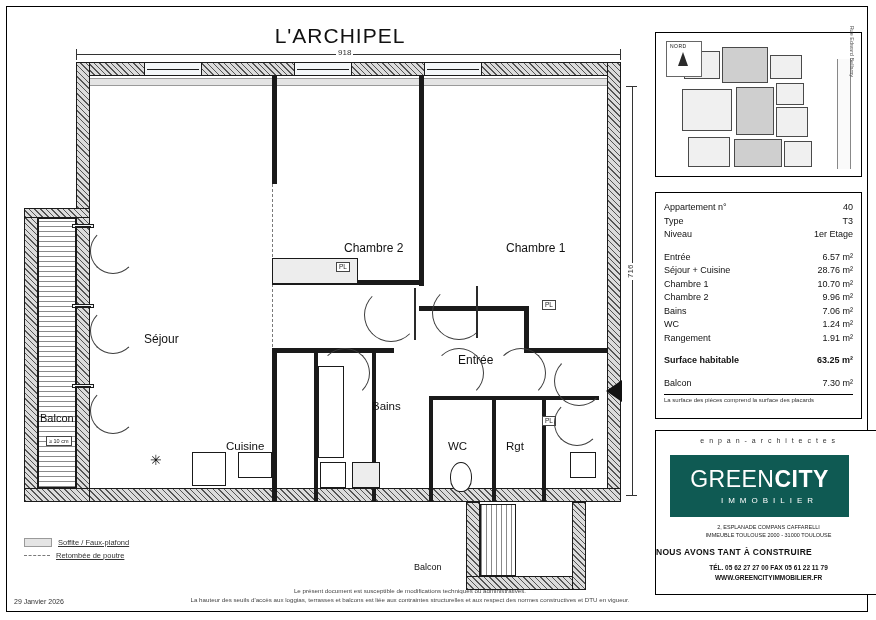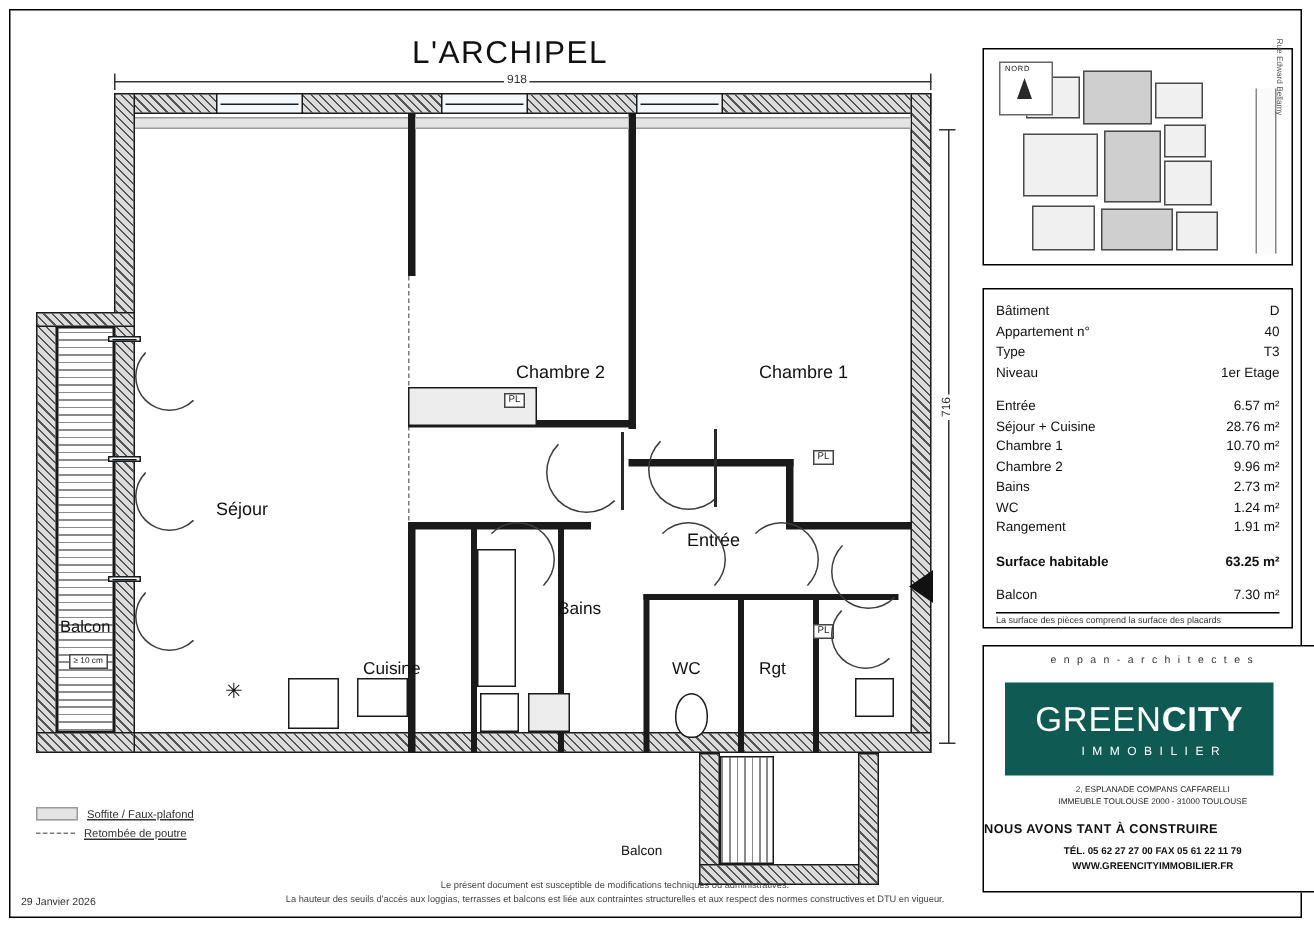--- a/index.html
+++ b/index.html
@@ -229,21 +229,21 @@
   <div class="wall-thin" style="left:415px; top:348px; width:4px; height:106px;"></div>
   <div class="wall-thin" style="left:415px; top:348px; width:170px; height:4px;"></div>
   <div class="wall-thin" style="left:478px; top:348px; width:4px; height:106px;"></div>
   <div class="wall-thin" style="left:528px; top:348px; width:4px; height:106px;"></div>
 
   <div class="room-label big" style="left:130px; top:284px;">Séjour</div>
   <div class="room-label big" style="left:330px; top:193px;">Chambre 2</div>
   <div class="room-label big" style="left:492px; top:193px;">Chambre 1</div>
   <div class="room-label big" style="left:444px; top:305px;">Entrée</div>
   <div class="room-label" style="left:358px; top:352px;">Bains</div>
-  <div class="room-label" style="left:228px; top:392px;">Cuisine</div>
+  <div class="room-label" style="left:212px; top:392px;">Cuisine</div>
   <div class="room-label" style="left:434px; top:392px;">WC</div>
   <div class="room-label" style="left:492px; top:392px;">Rgt</div>
 
   <div class="fixture grey" style="left:258px; top:210px; width:86px; height:26px;"></div>
   <div class="pl-tag" style="left:322px; top:214px;">PL</div>
   <div class="pl-tag" style="left:528px; top:252px;">PL</div>
   <div class="pl-tag" style="left:528px; top:368px;">PL</div>
 
   <div class="door-arc" style="left:350px; top:240px; width:52px; height:52px;"></div>
   <div class="door-leaf" style="left:400px; top:240px; width:2px; height:52px;"></div>
@@ -311,24 +311,20 @@
     <div class="compass">
       <div class="n">NORD</div>
       <div class="star"></div>
     </div>
   </div>
 </div>
 
 <div class="panel" id="infoblock">
   <div class="info-table">
     <div class="info-row">
-      <span class="k">Bâtiment</span>
-      <span class="v">D</span>
-    </div>
-    <div class="info-row">
       <span class="k">Appartement n°</span>
       <span class="v">40</span>
     </div>
     <div class="info-row">
       <span class="k">Type</span>
       <span class="v">T3</span>
     </div>
     <div class="info-row">
       <span class="k">Niveau</span>
       <span class="v">1er Etage</span>
@@ -347,21 +343,21 @@
     <div class="info-row">
       <span class="k">Chambre 1</span>
       <span class="v">10.70 m²</span>
     </div>
     <div class="info-row">
       <span class="k">Chambre 2</span>
       <span class="v">9.96 m²</span>
     </div>
     <div class="info-row">
       <span class="k">Bains</span>
-      <span class="v">2.73 m²</span>
+      <span class="v">7.06 m²</span>
     </div>
     <div class="info-row">
       <span class="k">WC</span>
       <span class="v">1.24 m²</span>
     </div>
     <div class="info-row">
       <span class="k">Rangement</span>
       <span class="v">1.91 m²</span>
     </div>
 

